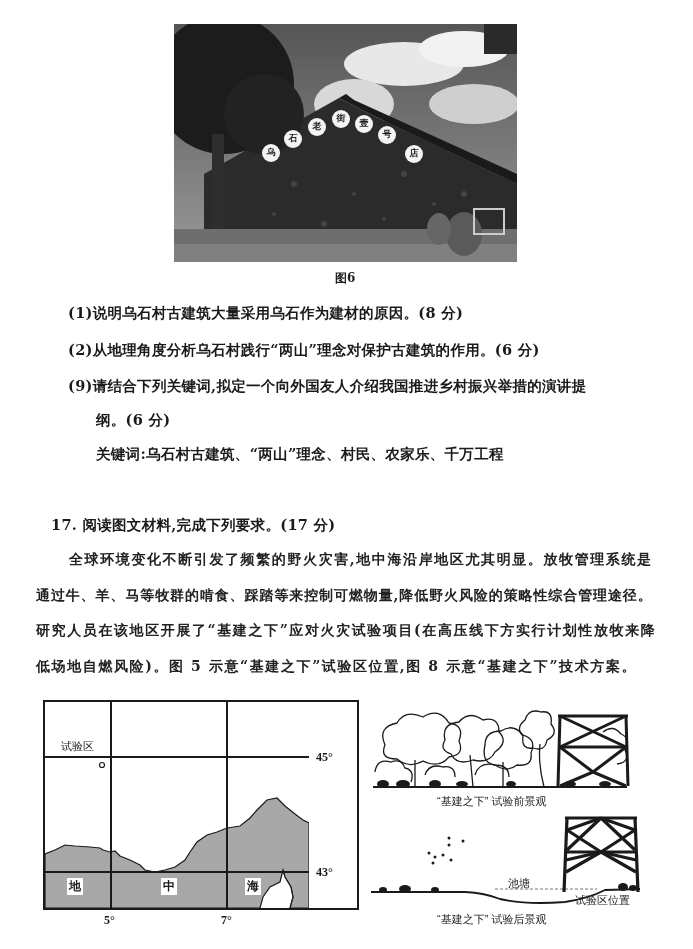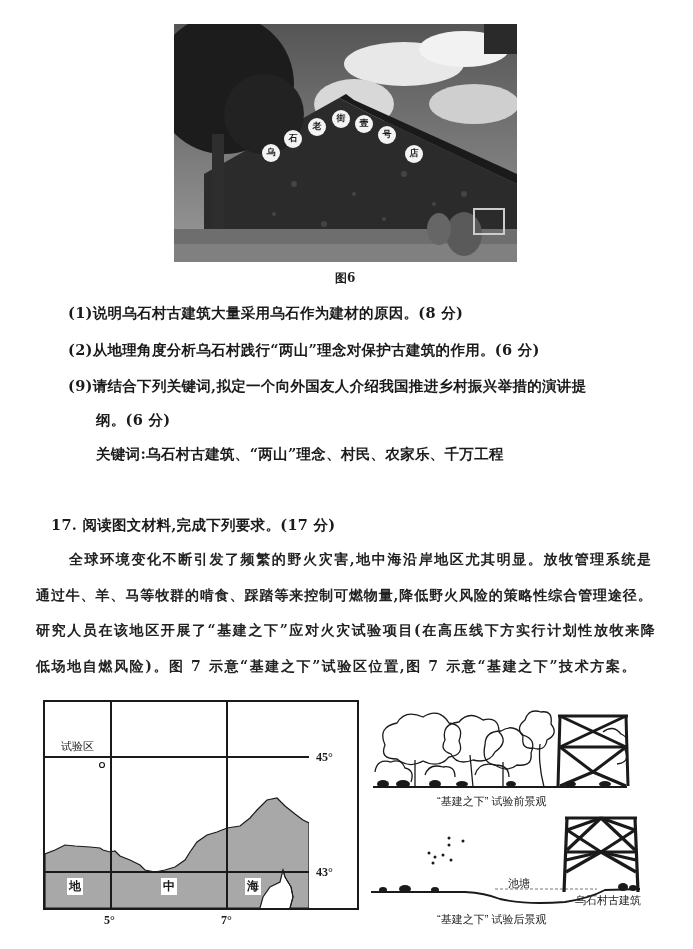--- a/index.html
+++ b/index.html
@@ -84,21 +84,21 @@
 <div class="abs line" style="left:68px;top:304px;">(1)说明乌石村古建筑大量采用乌石作为建材的原因。(8 分)</div>
 <div class="abs line" style="left:68px;top:341px;">(2)从地理角度分析乌石村践行“两山”理念对保护古建筑的作用。(6 分)</div>
 <div class="abs line" style="left:68px;top:377px;">(9)请结合下列关键词,拟定一个向外国友人介绍我国推进乡村振兴举措的演讲提</div>
 <div class="abs line" style="left:96px;top:411px;">纲。(6 分)</div>
 <div class="abs line" style="left:96px;top:445px;">关键词:乌石村古建筑、“两山”理念、村民、农家乐、千万工程</div>
 
 <div class="abs line" style="left:36px;top:516px;margin-left:15px;">17. 阅读图文材料,完成下列要求。(17 分)</div>
 <div class="abs para" style="left:69px;top:551px;">全球环境变化不断引发了频繁的野火灾害,地中海沿岸地区尤其明显。放牧管理系统是</div>
 <div class="abs para" style="left:36px;top:587px;letter-spacing:0.9px;">通过牛、羊、马等牧群的啃食、踩踏等来控制可燃物量,降低野火风险的策略性综合管理途径。</div>
 <div class="abs para" style="left:36px;top:622px;">研究人员在该地区开展了“基建之下”应对火灾试验项目(在高压线下方实行计划性放牧来降</div>
-<div class="abs para" style="left:36px;top:658px;">低场地自燃风险)。图 7 示意“基建之下”试验区位置,图 7 示意“基建之下”技术方案。</div>
+<div class="abs para" style="left:36px;top:658px;">低场地自燃风险)。图 5 示意“基建之下”试验区位置,图 8 示意“基建之下”技术方案。</div>
 
 <div class="abs map">
   <svg width="264" height="206" viewBox="0 0 264 206">
 
     <path d="M0,152 L10,148 L20,143 L30,144 L45,145 L55,146 L58,148 L65,150 L70,149 L75,154 L85,158 L95,163 L100,168 L110,170 L120,168 L130,165 L140,158 L145,150 L152,140 L162,133 L172,130 L182,126 L195,124 L205,116 L212,108 L222,98 L232,96 L240,104 L250,112 L258,118 L264,121 L264,206 L245,206 L248,195 L246,185 L240,175 L238,168 L235,180 L225,185 L218,195 L215,206 L0,206 Z" fill="#a8a8a8" stroke="#1a1a1a" stroke-width="1.2"></path>
     <path d="M238,168 L240,175 L246,185 L248,195 L245,206" fill="none" stroke="#1a1a1a" stroke-width="1"></path>
 
     <line x1="66" y1="0" x2="66" y2="206" stroke="#1a1a1a" stroke-width="2"></line>
     <line x1="182" y1="0" x2="182" y2="206" stroke="#1a1a1a" stroke-width="2"></line>
     <line x1="0" y1="55" x2="264" y2="55" stroke="#1a1a1a" stroke-width="2"></line>
@@ -190,15 +190,15 @@
     <line x1="236" y1="118" x2="202" y2="150"></line>
     <line x1="236" y1="118" x2="270" y2="150"></line>
     <line x1="201" y1="160" x2="236" y2="152"></line>
     <line x1="271" y1="160" x2="236" y2="152"></line>
     <line x1="201" y1="172" x2="236" y2="152"></line>
     <line x1="271" y1="172" x2="236" y2="152"></line>
   </g>
 </svg>
 <div class="abs diag-label" style="left:437px;top:794px;">“基建之下” 试验前景观</div>
 <div class="abs diag-label" style="left:508px;top:876px;">池塘</div>
-<div class="abs diag-label" style="left:575px;top:893px;">乌石村古建筑</div>
+<div class="abs diag-label" style="left:575px;top:893px;">试验区位置</div>
 <div class="abs diag-label" style="left:437px;top:912px;">“基建之下” 试验后景观</div>
 <div class="abs caption" style="left:495px;top:931px;margin-top:20px;">图8</div>
 
 </body></html>

